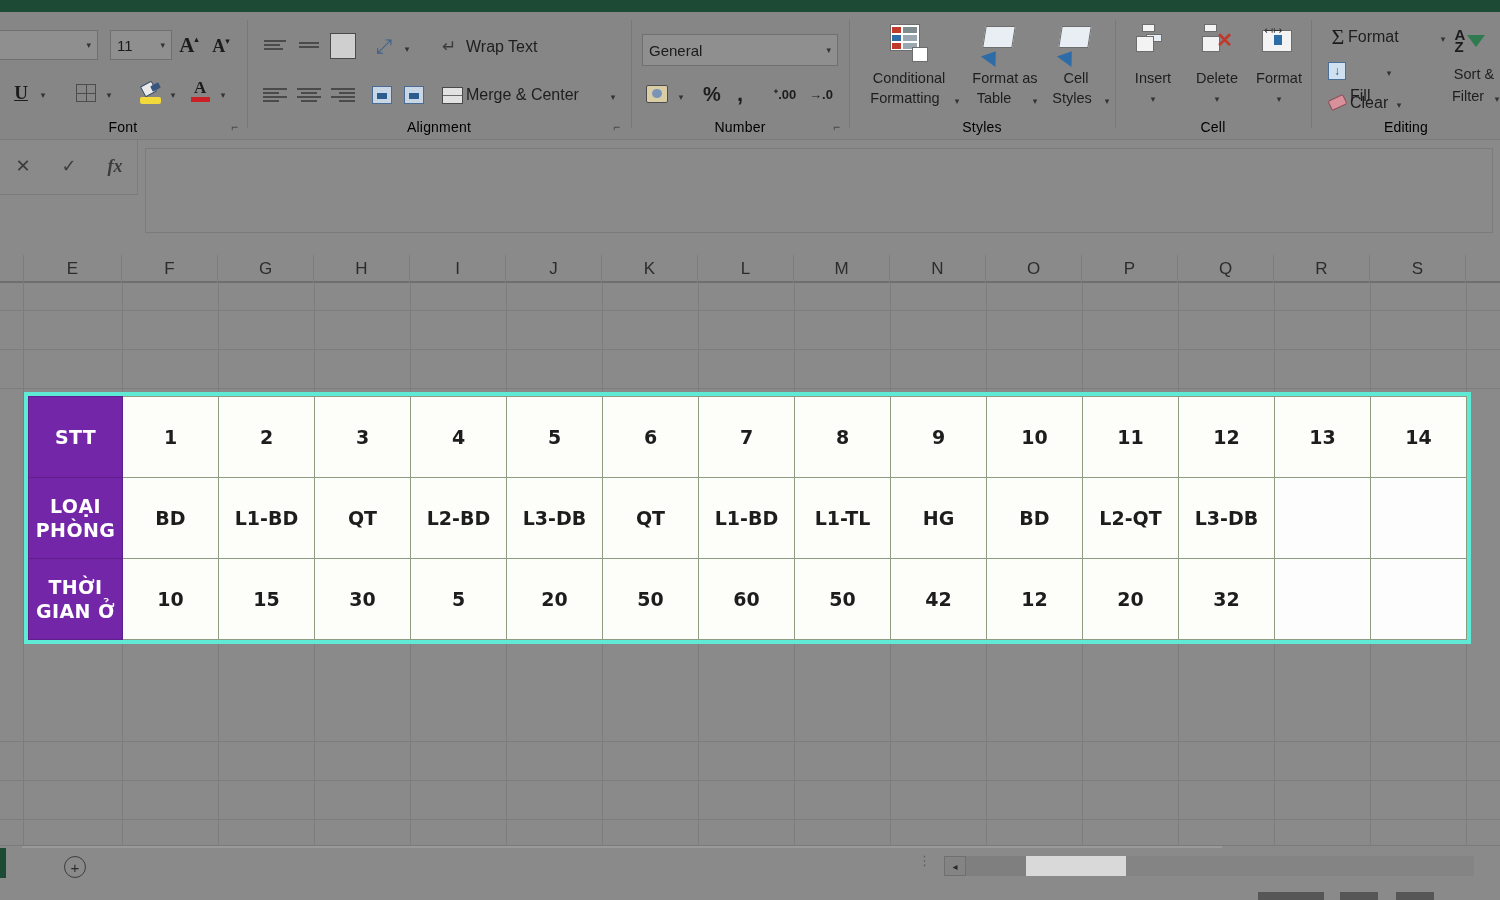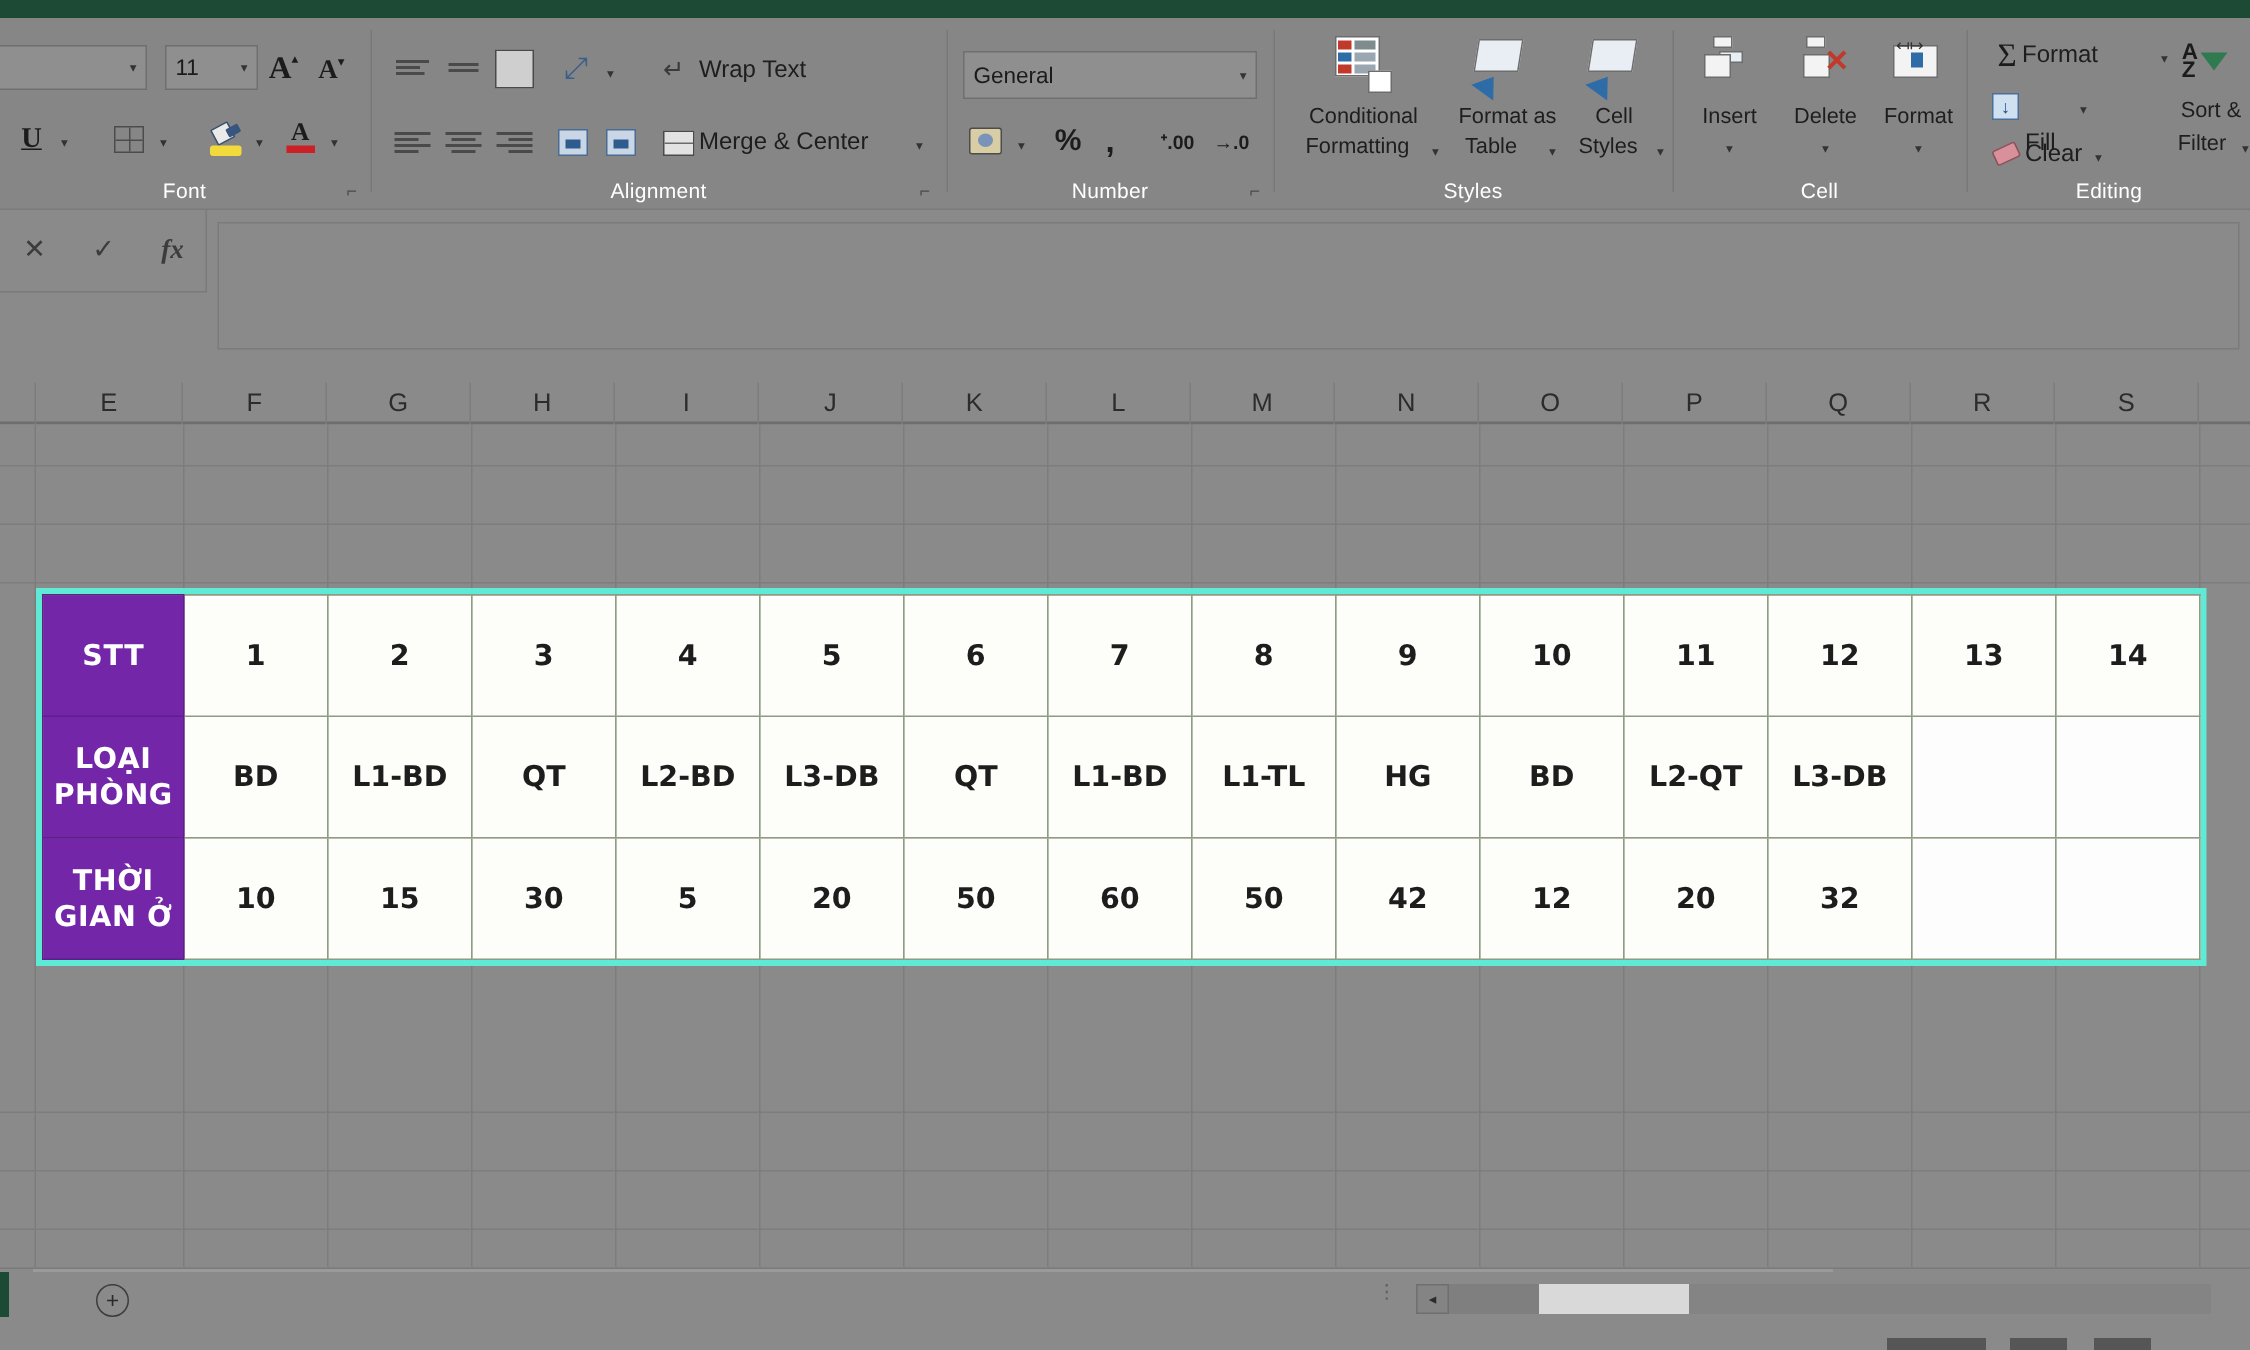--- a/index.html
+++ b/index.html
@@ -31,21 +31,21 @@
   }
   .group {
     position: absolute; top: 0; height: 128px;
   }
   .group-sep {
     position: absolute; top: 8px; width: 1px; height: 108px;
     background: #787878;
   }
   .group-label {
     position: absolute; bottom: 5px; width: 100%;
-    text-align: center; font-size: 14px; color: #ffffff;
+    text-align: center; font-size: 14px; color: #000000;
     letter-spacing: .2px;
   }
   .dlg-launch {
     position: absolute; bottom: 6px; font-size: 12px; color: #4a4a4a;
   }
   .box {
     position: absolute;
     border: 1px solid #6f6f6f;
     background: #8f8f8f;
     display: flex; align-items: center;

